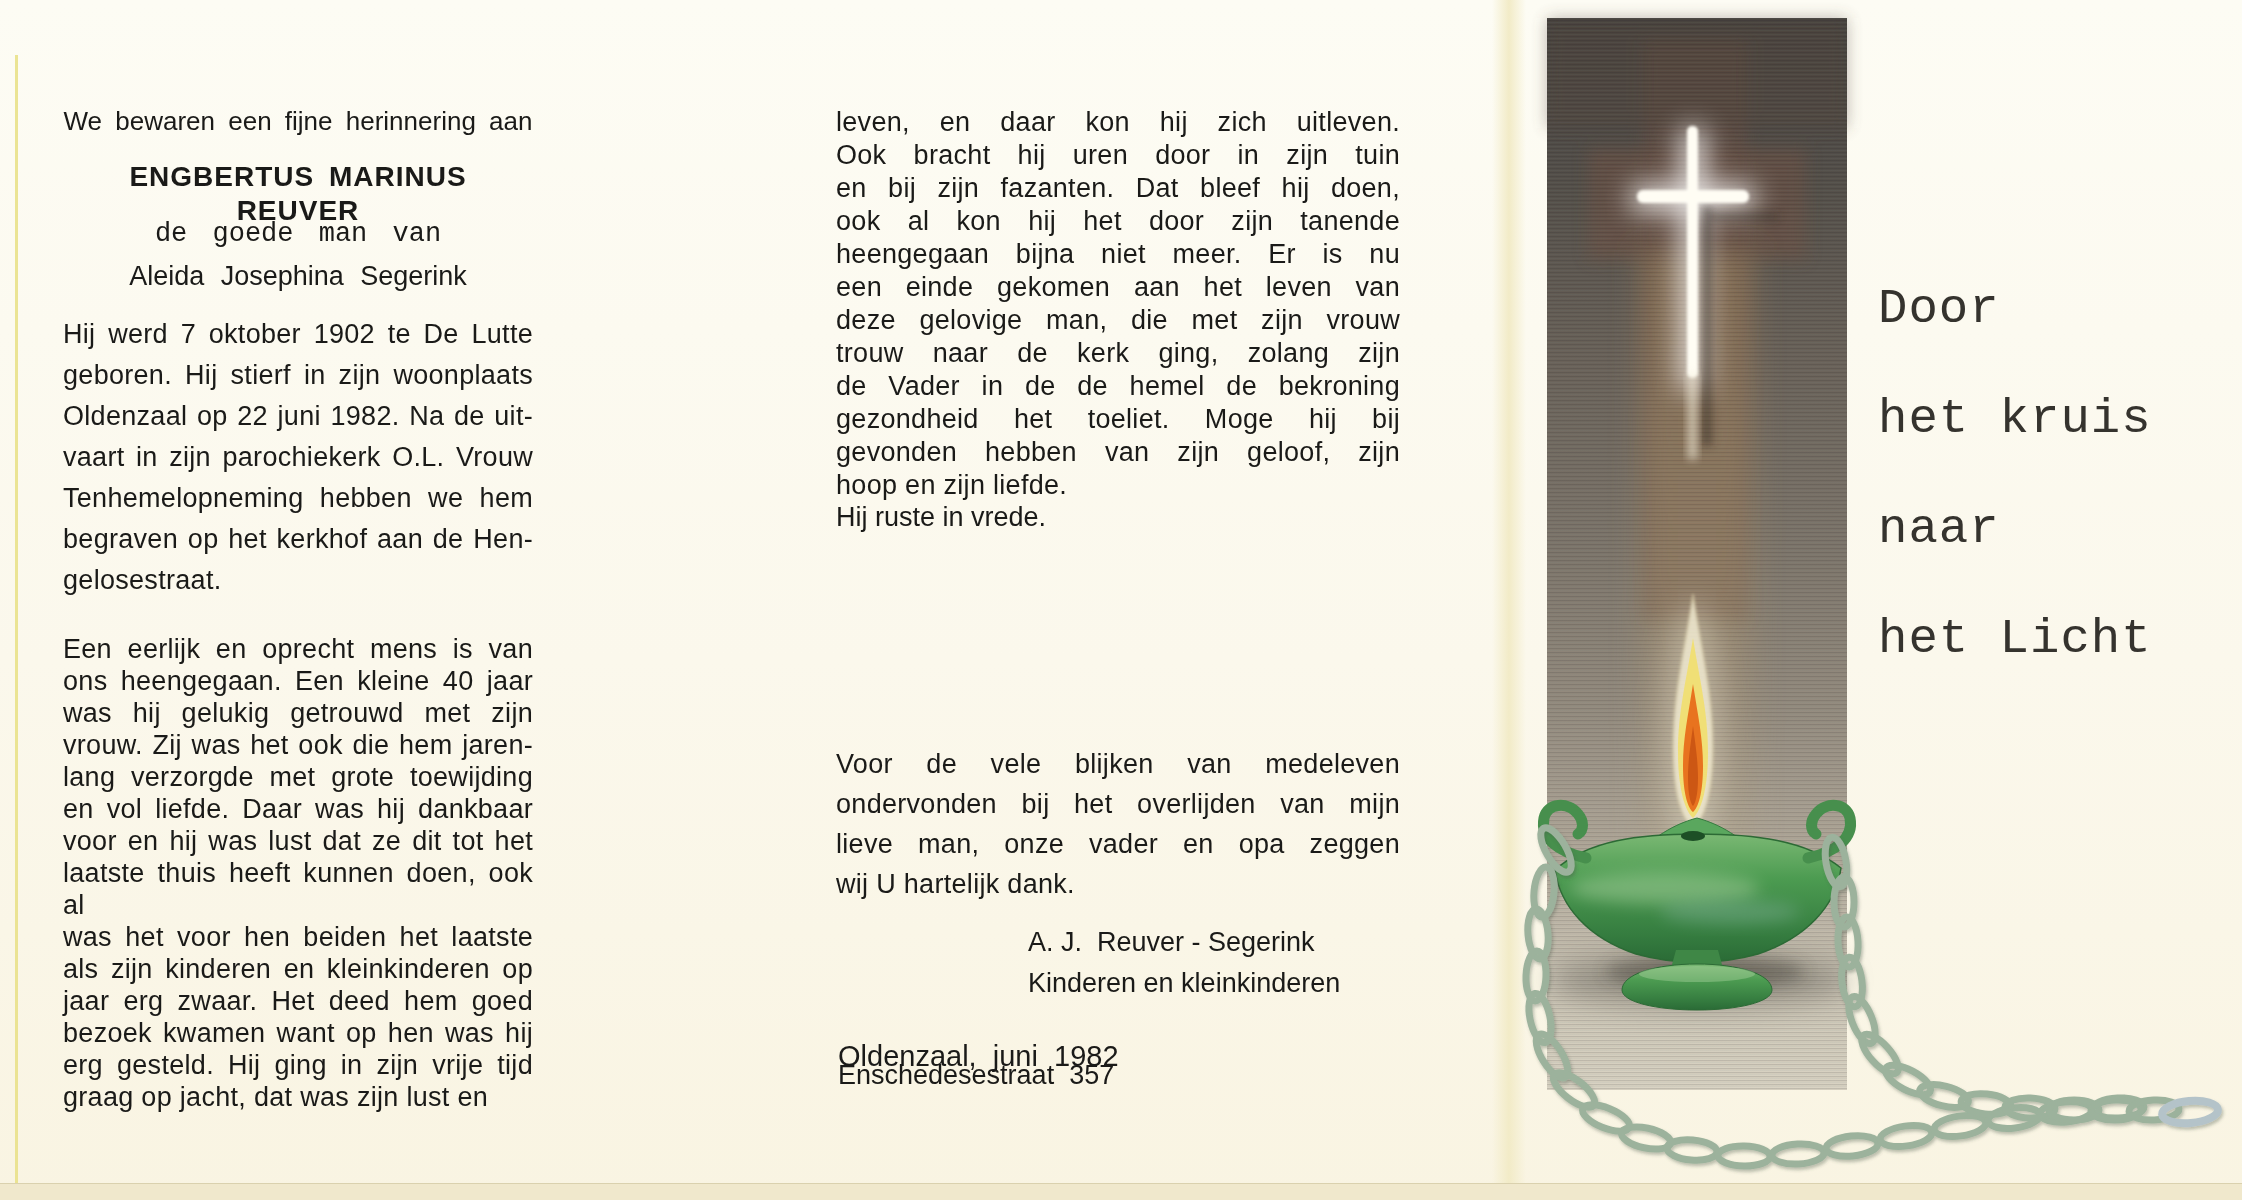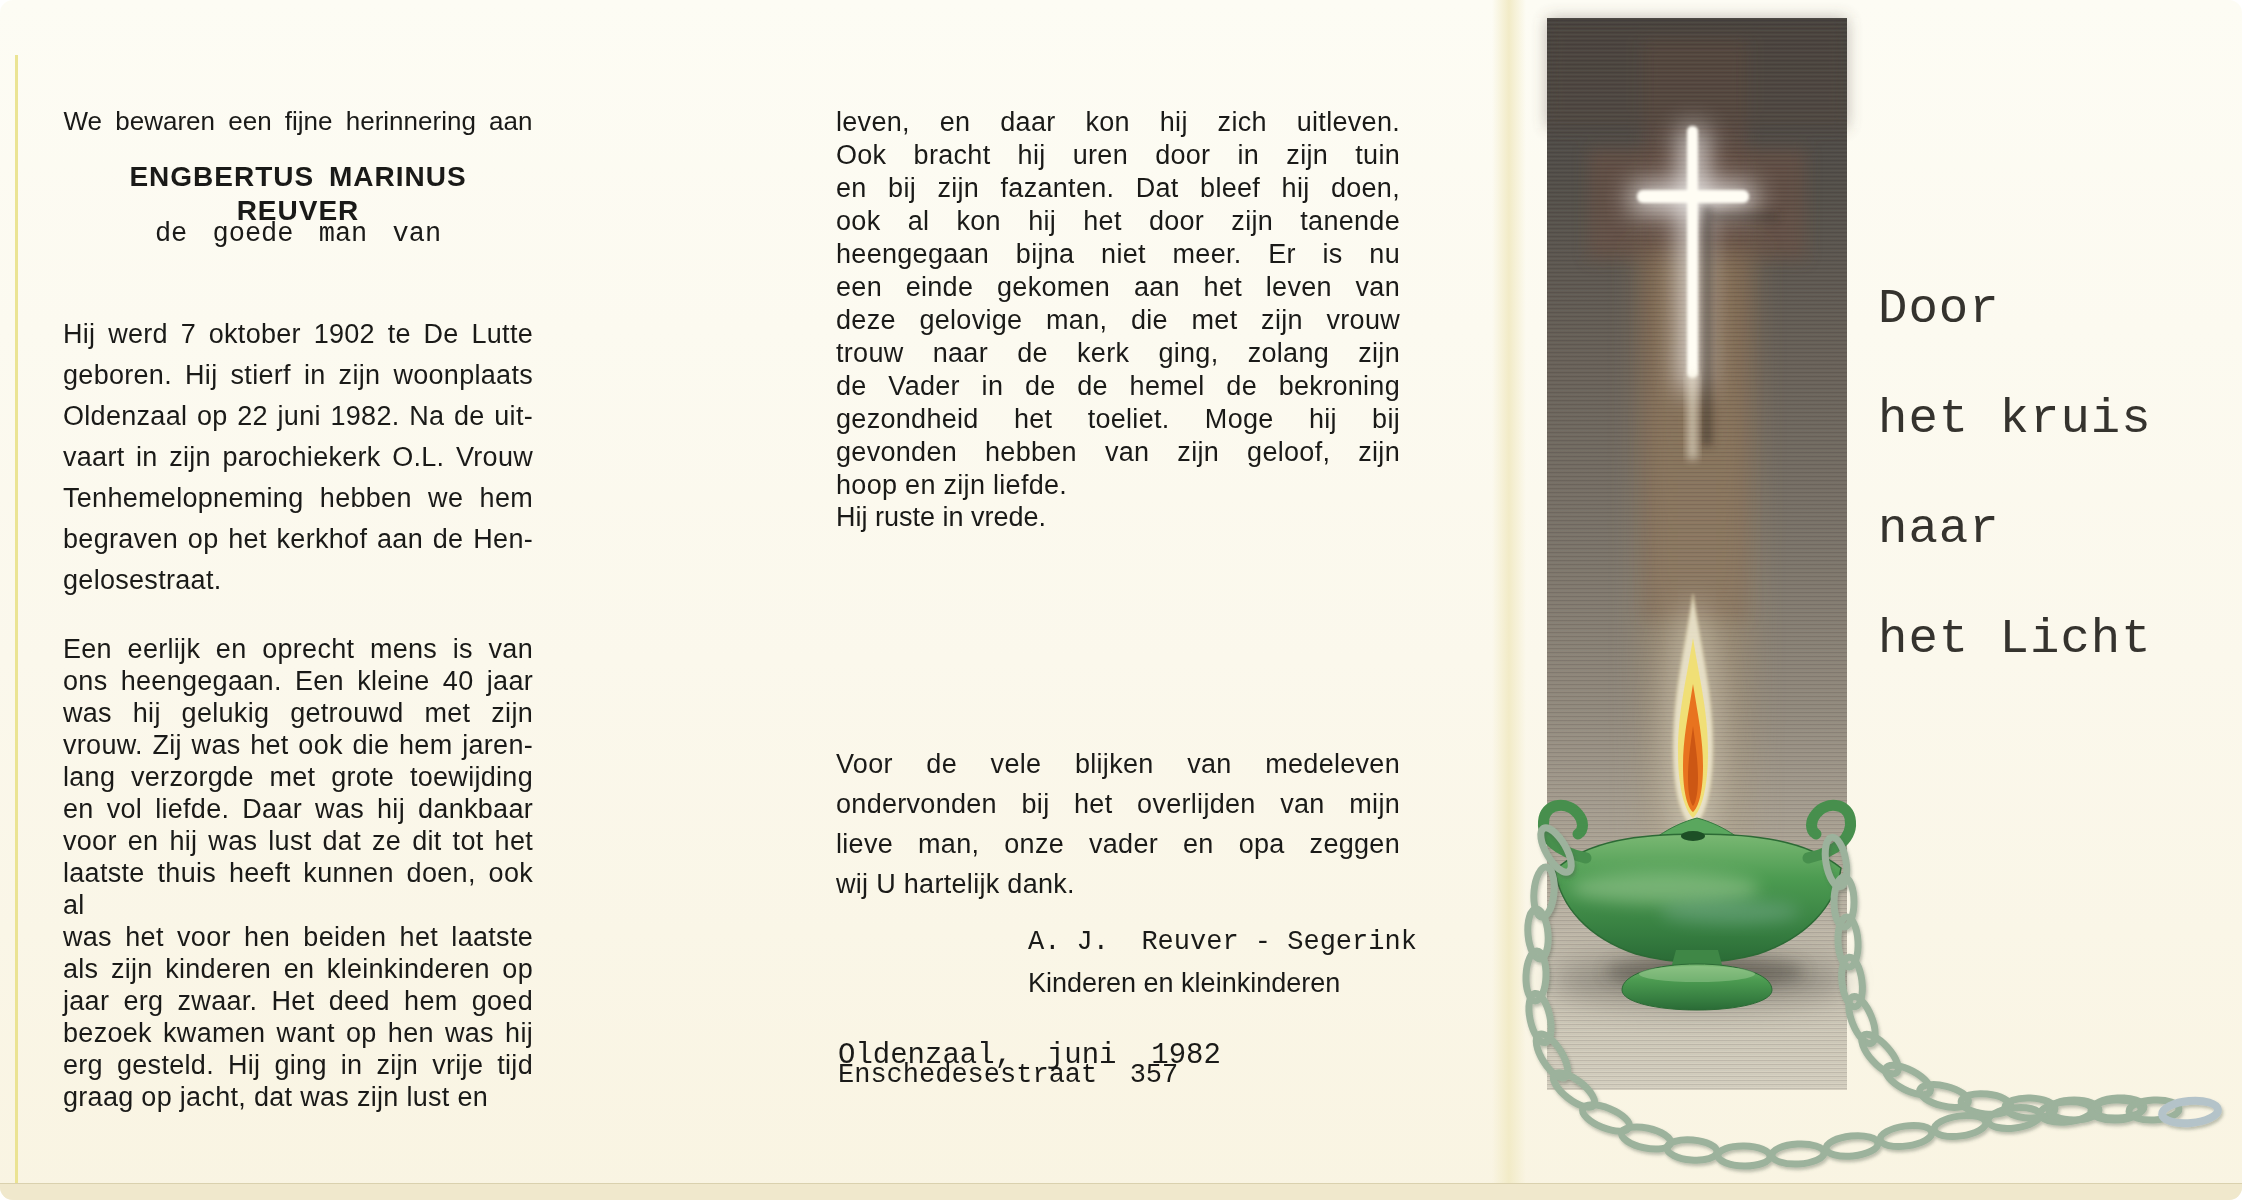--- a/index.html
+++ b/index.html
@@ -1,23 +1,23 @@
 <!DOCTYPE html>
 <html><head>
 <meta charset="utf-8">
 <style>
   html,body { margin:0; padding:0; background:#ffffff; }
   .card {
     position:relative; width:2242px; height:1200px; overflow:hidden;
     background:linear-gradient(180deg,#fdfcf4 0%,#fbf8ec 55%,#f9f4e2 100%);
-    font-family:"Liberation Sans", sans-serif; color:#1a1a18;border-radius:13px;
+    font-family:"Liberation Sans", sans-serif; color:#1a1a18;
   }
   .abs { position:absolute; }
   .centered { text-align:center; }
-  .pre { white-space:pre;font-family:Liberation Mono, monospace; }
+  .pre { white-space:pre; }
 
   
   .intro   { left:63px; top:106px; width:470px; font-size:26px; line-height:30px; word-spacing:6px; }
   .name    { left:63px; top:160px; width:470px; font-size:28px; line-height:34px; font-weight:bold; letter-spacing:1px; word-spacing:6px; }
   .relation{ left:63px; top:219px; width:470px; font-size:27px; line-height:30px; word-spacing:9px;font-family:Liberation Mono, monospace; }
   .spouse  { left:63px; top:261px; width:470px; font-size:27px; line-height:30px; word-spacing:9px; }
 
   
   .para .tline { text-align:justify; text-align-last:justify; letter-spacing:.3px; }
   .para .tline-last { text-align-last:left; }
@@ -53,20 +53,21 @@
 <body>
 
 <div class="card">
 
   <div class="abs edge-line"></div>
   <div class="abs fold-band"></div>
 
   <div class="abs intro centered">We bewaren een fijne herinnering aan</div>
   <div class="abs name centered">ENGBERTUS MARINUS REUVER</div>
   <div class="abs relation centered">de goede man van</div>
+  <div class="abs spouse centered">Aleida Josephina Segerink</div>
   <div class="abs para para1">
       <div class="tline">Hij werd 7 oktober 1902 te De Lutte</div>
       <div class="tline">geboren. Hij stierf in zijn woonplaats</div>
       <div class="tline">Oldenzaal op 22 juni 1982. Na de uit-</div>
       <div class="tline">vaart in zijn parochiekerk O.L. Vrouw</div>
       <div class="tline">Tenhemelopneming hebben we hem</div>
       <div class="tline">begraven op het kerkhof aan de Hen-</div>
       <div class="tline tline-last">gelosestraat.</div>
     </div>
   <div class="abs para para2">

